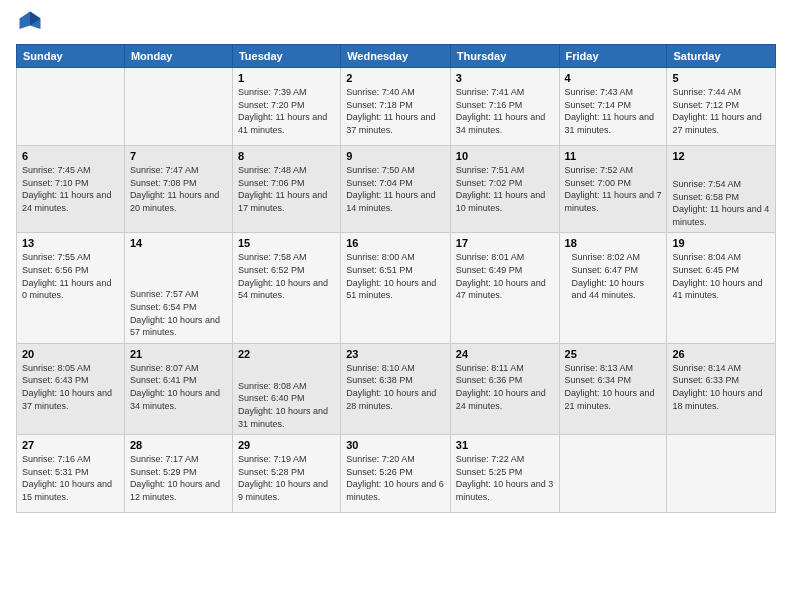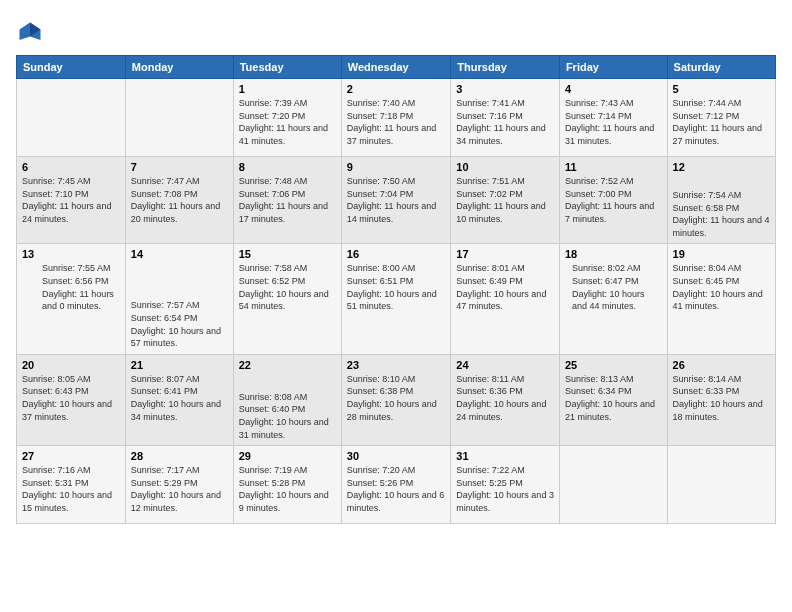--- a/index.html
+++ b/index.html
@@ -7,21 +7,21 @@
       font-family: Arial, sans-serif;
       background: #fff;
       width: 792px;
       height: 612px;
       overflow: hidden;
     }
     .page {
       width: 792px;
       height: 480px;
       background: #fff;
-      padding: 19px 16px;
+      padding: 8px 16px;
     }
     .header {
       display: flex;
       justify-content: space-between;
       align-items: flex-start;
       margin-bottom: 8px;
     }
     .logo {
       display: flex;
       align-items: center;
@@ -197,21 +197,21 @@
           <td>
             <span class="day-num">12</span>
             <div class="day-info" style="white-space: pre-line; margin-top: 16px;">Sunrise: 7:54 AM
 Sunset: 6:58 PM
 Daylight: 11 hours and 4 minutes.</div>
           </td>
         </tr>
         <tr>
           <td>
             <span class="day-num">13</span>
-            <div class="day-info" style="white-space: pre-line; margin-left: 20px;">Sunrise: 7:55 AM
+            <div class="day-info" style="white-space: pre-line;">Sunrise: 7:55 AM
 Sunset: 6:56 PM
 Daylight: 11 hours and 0 minutes.</div>
           </td>
           <td>
             <span class="day-num">14</span>
             <div class="day-info" style="white-space: pre-line; margin-top: 39px;">Sunrise: 7:57 AM
 Sunset: 6:54 PM
 Daylight: 10 hours and 57 minutes.</div>
           </td>
           <td>

